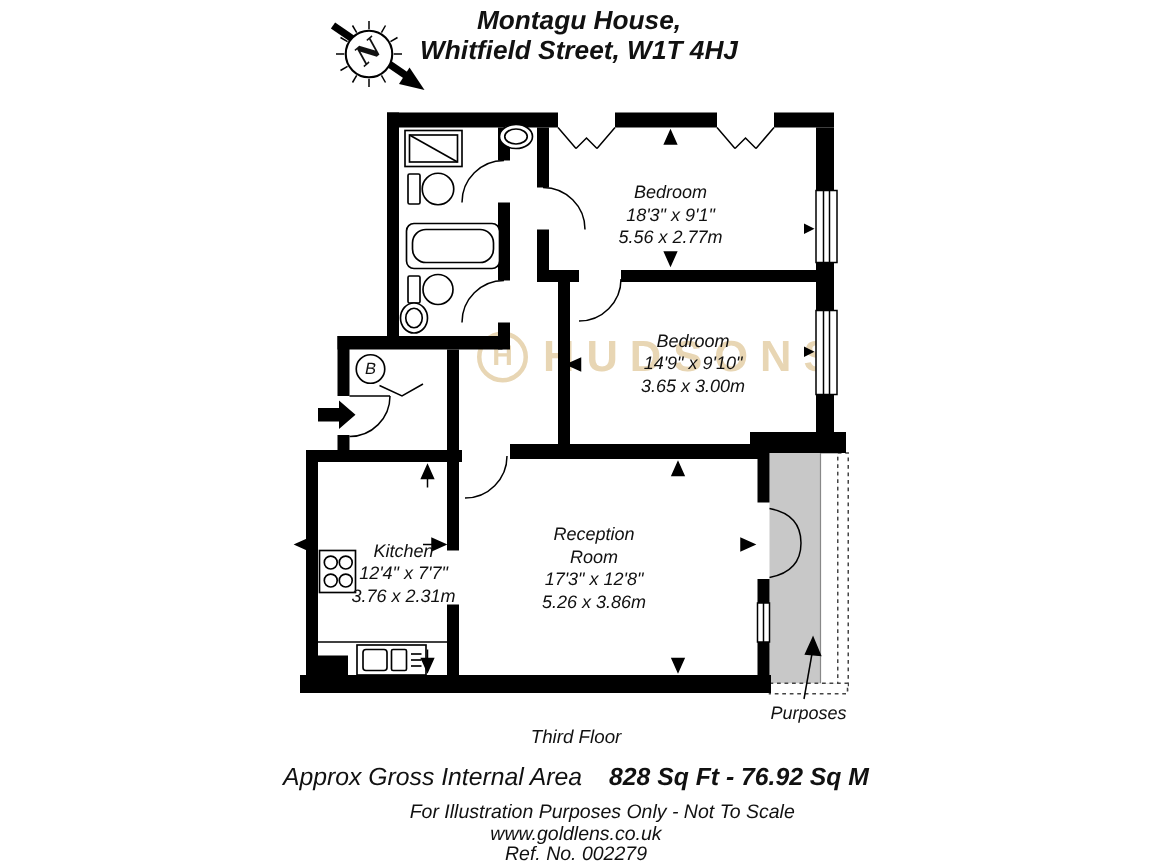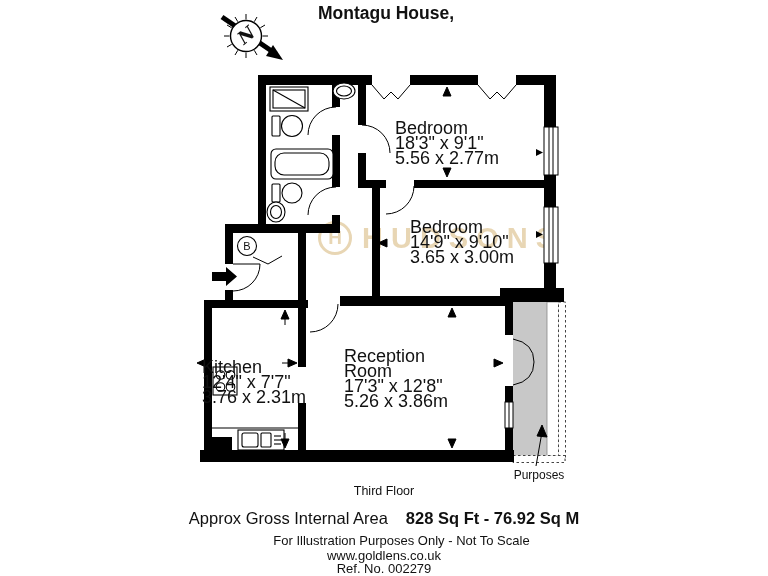--- a/index.html
+++ b/index.html
@@ -1,21 +1,21 @@
 <!DOCTYPE html>
 <html><head>
 <meta charset="utf-8">
 <style>
   html,body{margin:0;padding:0;background:#fff;}
   #stage{position:relative;width:768px;height:576px;background:#fff;overflow:hidden;
          font-family:"Liberation Sans",sans-serif;color:#111;}
   #plan-svg{position:absolute;left:0;top:0;z-index:1;}
-  .txt{position:absolute;z-index:2;transform:translateX(-50%);white-space:nowrap;}
+  .txt{position:absolute;z-index:2;text-align:center;transform:translateX(-50%);white-space:nowrap;font-style:italic;}
   .title{font-weight:bold;font-size:17.5px;line-height:20px;}
-  .room-label{font-size:18px;line-height:15px;}
+  .room-label{font-size:12px;line-height:15px;}
   .small-label{font-size:12px;}
   .floor-label{font-size:12.5px;}
   .footer-area{font-size:16.5px;}
   .footer-area b{margin-left:18px;}
   .footer-small{font-size:13px;line-height:14px;}
   .cupboard{font-size:11px;font-weight:normal;}
   .compass-n{position:absolute;z-index:2;font-family:"DejaVu Serif",serif;font-style:italic;
              font-weight:bold;font-size:18px;transform:translate(-50%,-55%) rotate(-40deg);}
   #watermark{position:absolute;z-index:0;left:318px;top:221px;display:flex;align-items:center;gap:10px;}
   #watermark .wm-circle{width:28px;height:28px;border:3px solid;border-radius:50%;
@@ -215,39 +215,40 @@
     </g>
 
     <g stroke="#000" fill="#000">
       <line x1="536" y1="466" x2="542" y2="432" stroke-width="1"></line>
       <polygon points="542,425 537,436 547,437"></polygon>
     </g>
   </svg>
 
   <div class="txt title" style="left:386px;top:3px;">
     <div>Montagu House,</div>
+    <div>Whitfield Street, W1T 4HJ</div>
   </div>
 
   <div class="compass-n" style="left:246px;top:36px;">N</div>
 
   <div class="txt cupboard" style="left:247px;top:240px;">B</div>
 
   <div class="txt room-label" style="left:447px;top:121px;">
     <div>Bedroom</div>
     <div>18'3" x 9'1"</div>
     <div>5.56 x 2.77m</div>
   </div>
 
   <div class="txt room-label" style="left:462px;top:220px;">
     <div>Bedroom</div>
     <div>14'9" x 9'10"</div>
     <div>3.65 x 3.00m</div>
   </div>
 
-  <div class="txt room-label" style="left:254px;top:360px;">
+  <div class="txt room-label" style="left:269px;top:360px;">
     <div>Kitchen</div>
     <div>12'4" x 7'7"</div>
     <div>3.76 x 2.31m</div>
   </div>
 
   <div class="txt room-label" style="left:396px;top:349px;">
     <div>Reception</div>
     <div>Room</div>
     <div>17'3" x 12'8"</div>
     <div>5.26 x 3.86m</div>

